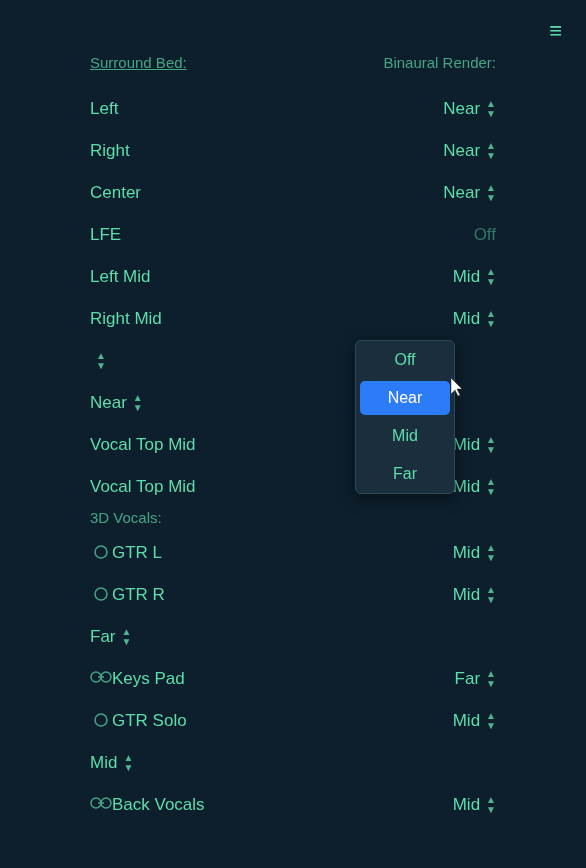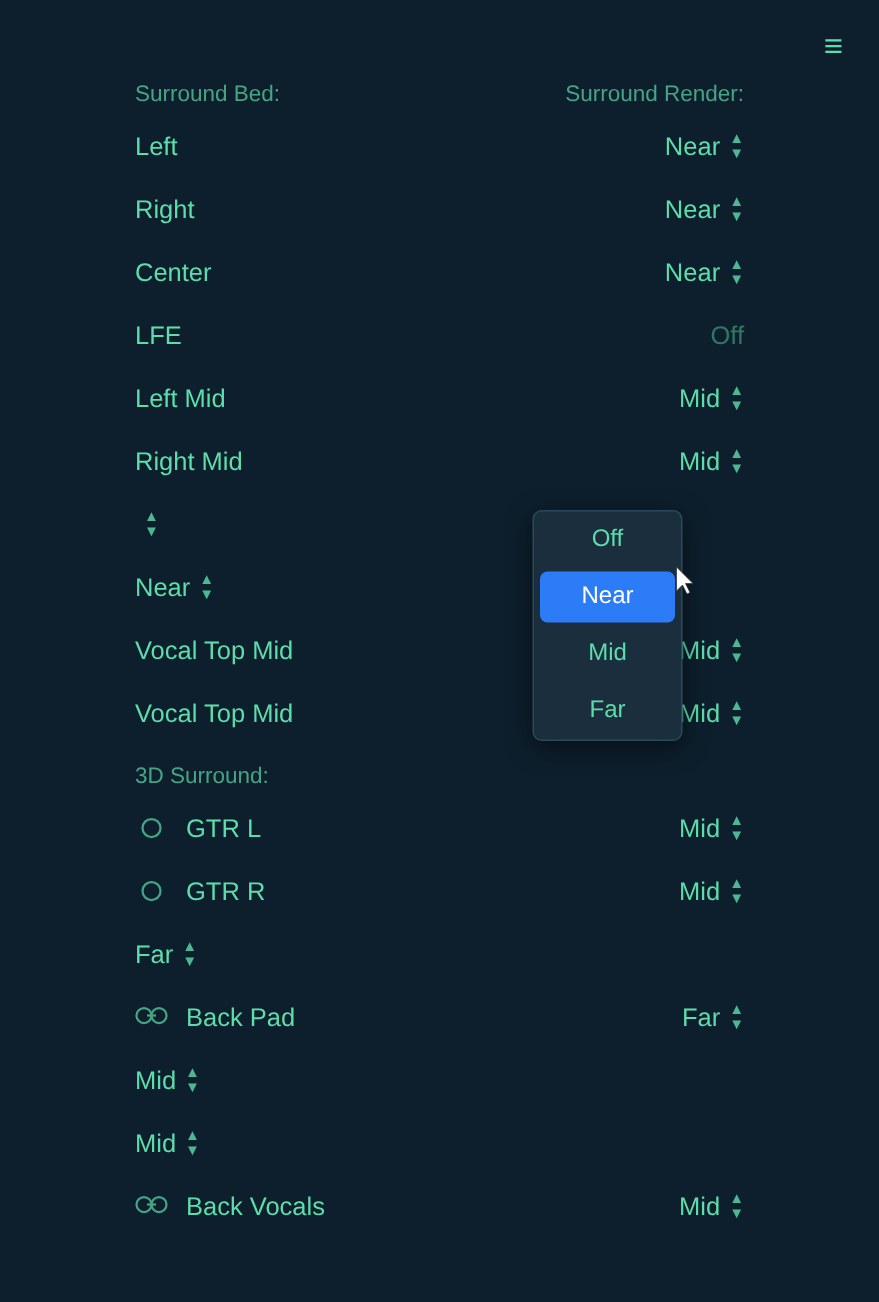--- a/index.html
+++ b/index.html
@@ -29,75 +29,74 @@
     .section-label {
       color: #5dddaa;
       font-size: 15px;
       opacity: 0.7;
       padding: 0 90px;
       margin-bottom: 4px;
     }
 
     .row {
       display: flex;
+      align-items: flex-end;
+      justify-content: space-between;
+      padding: 0 90px;
+      height: 42px;
+      position: relative;
+    }
+
+    .row-label {
+      color: #5dddaa;
+      font-size: 17px;
+    }
+
+    .row-value {
+      display: flex;
+      align-items: center;
+      gap: 6px;
+      color: #5dddaa;
+      font-size: 17px;
+    }
+
+    .row-value.muted {
+      opacity: 0.45;
+    }
+
+    .stepper {
+      display: flex;
+      flex-direction: column;
+      gap: 1px;
+      font-size: 10px;
+      color: #5dddaa;
+      opacity: 0.8;
+      line-height: 1;
+    }
+
+    .objects-section-label {
+      padding: 4px 90px;
+      color: #5dddaa;
+      font-size: 15px;
+      opacity: 0.7;
+      margin-bottom: 2px;
+    }
+
+    .object-row {
+      display: flex;
       align-items: center;
       justify-content: space-between;
       padding: 0 90px;
       height: 42px;
       position: relative;
     }
 
-    .row-label {
-      color: #5dddaa;
-      font-size: 17px;
-    }
-
-    .row-value {
+    .object-left {
       display: flex;
       align-items: center;
-      gap: 6px;
-      color: #5dddaa;
-      font-size: 17px;
-    }
-
-    .row-value.muted {
-      opacity: 0.45;
-    }
-
-    .stepper {
-      display: flex;
-      flex-direction: column;
-      gap: 1px;
-      font-size: 10px;
-      color: #5dddaa;
-      opacity: 0.8;
-      line-height: 1;
-    }
-
-    .objects-section-label {
-      padding: 4px 90px;
-      color: #5dddaa;
-      font-size: 15px;
-      opacity: 0.7;
-      margin-bottom: 2px;
-    }
-
-    .object-row {
-      display: flex;
-      align-items: center;
-      justify-content: space-between;
-      padding: 0 90px;
-      height: 42px;
-      position: relative;
-    }
-
-    .object-left {
-      display: flex;
-      align-items: center;
-      gap: 12px;
     }
 
     .object-icon {
       color: #5dddaa;
       font-size: 14px;
       opacity: 0.7;
       width: 22px;
       text-align: center;
     }
 
@@ -135,22 +134,22 @@
     }
   </style>
 </head>
 <body>
 
 <div class="header">
   <span class="hamburger-icon">≡</span>
 </div>
 
 <div style="display:flex; justify-content:space-between; padding: 0 90px; margin-bottom: 2px;">
-  <span class="section-label" style="padding:0;">Surround Bed:</span>
-  <span class="section-label" style="padding:0;">Surround Render:</span>
+  <span class="section-label" style="padding:0;text-decoration:underline;">Surround Bed:</span>
+  <span class="section-label" style="padding:0;">Binaural Render:</span>
 </div>
 
 <div id="surround-rows">
     <div class="row">
       <span class="row-label">Left</span>
       <span class="row-value">
         <span>Near</span>
         <span class="stepper">▲<br>▼</span>
       </span>
     </div>
@@ -210,21 +209,21 @@
     <div class="row">
       <span class="row-label">Vocal Top Mid</span>
       <span class="row-value">
         <span>Mid</span>
         <span class="stepper">▲<br>▼</span>
       </span>
     </div>
   </div>
 
 <div style="height:8px;"></div>
-<div class="objects-section-label">3D Surround:</div>
+<div class="objects-section-label">3D Vocals:</div>
 <div id="objects-rows">
     <div class="object-row">
       <div class="object-left">
         <span class="object-icon"><svg width="16" height="16" viewBox="0 0 16 16">
             <circle cx="8" cy="8" r="6" fill="none" stroke="#5dddaa" stroke-width="1.5"></circle>
           </svg></span>
         <span class="object-label">GTR L</span>
       </div>
       <span class="row-value">
         <span>Mid</span>
@@ -249,28 +248,34 @@
         <span class="stepper">▲<br>▼</span>
       </span>
     </div>
     <div class="object-row">
       <div class="object-left">
         <span class="object-icon" style="font-size: 16px;"><svg width="22" height="16" viewBox="0 0 22 16">
             <circle cx="6" cy="8" r="5" fill="none" stroke="#5dddaa" stroke-width="1.5"></circle>
             <circle cx="16" cy="8" r="5" fill="none" stroke="#5dddaa" stroke-width="1.5"></circle>
             <line x1="8" y1="8" x2="14" y2="8" stroke="#5dddaa" stroke-width="1.5"></line>
           </svg></span>
-        <span class="object-label">Back Pad</span>
+        <span class="object-label">Keys Pad</span>
       </div>
       <span class="row-value">
         <span>Far</span>
         <span class="stepper">▲<br>▼</span>
       </span>
     </div>
     <div class="object-row">
+      <div class="object-left">
+        <span class="object-icon"><svg width="16" height="16" viewBox="0 0 16 16">
+            <circle cx="8" cy="8" r="6" fill="none" stroke="#5dddaa" stroke-width="1.5"></circle>
+          </svg></span>
+        <span class="object-label">GTR Solo</span>
+      </div>
       <span class="row-value">
         <span>Mid</span>
         <span class="stepper">▲<br>▼</span>
       </span>
     </div>
     <div class="object-row">
       <span class="row-value">
         <span>Mid</span>
         <span class="stepper">▲<br>▼</span>
       </span>

